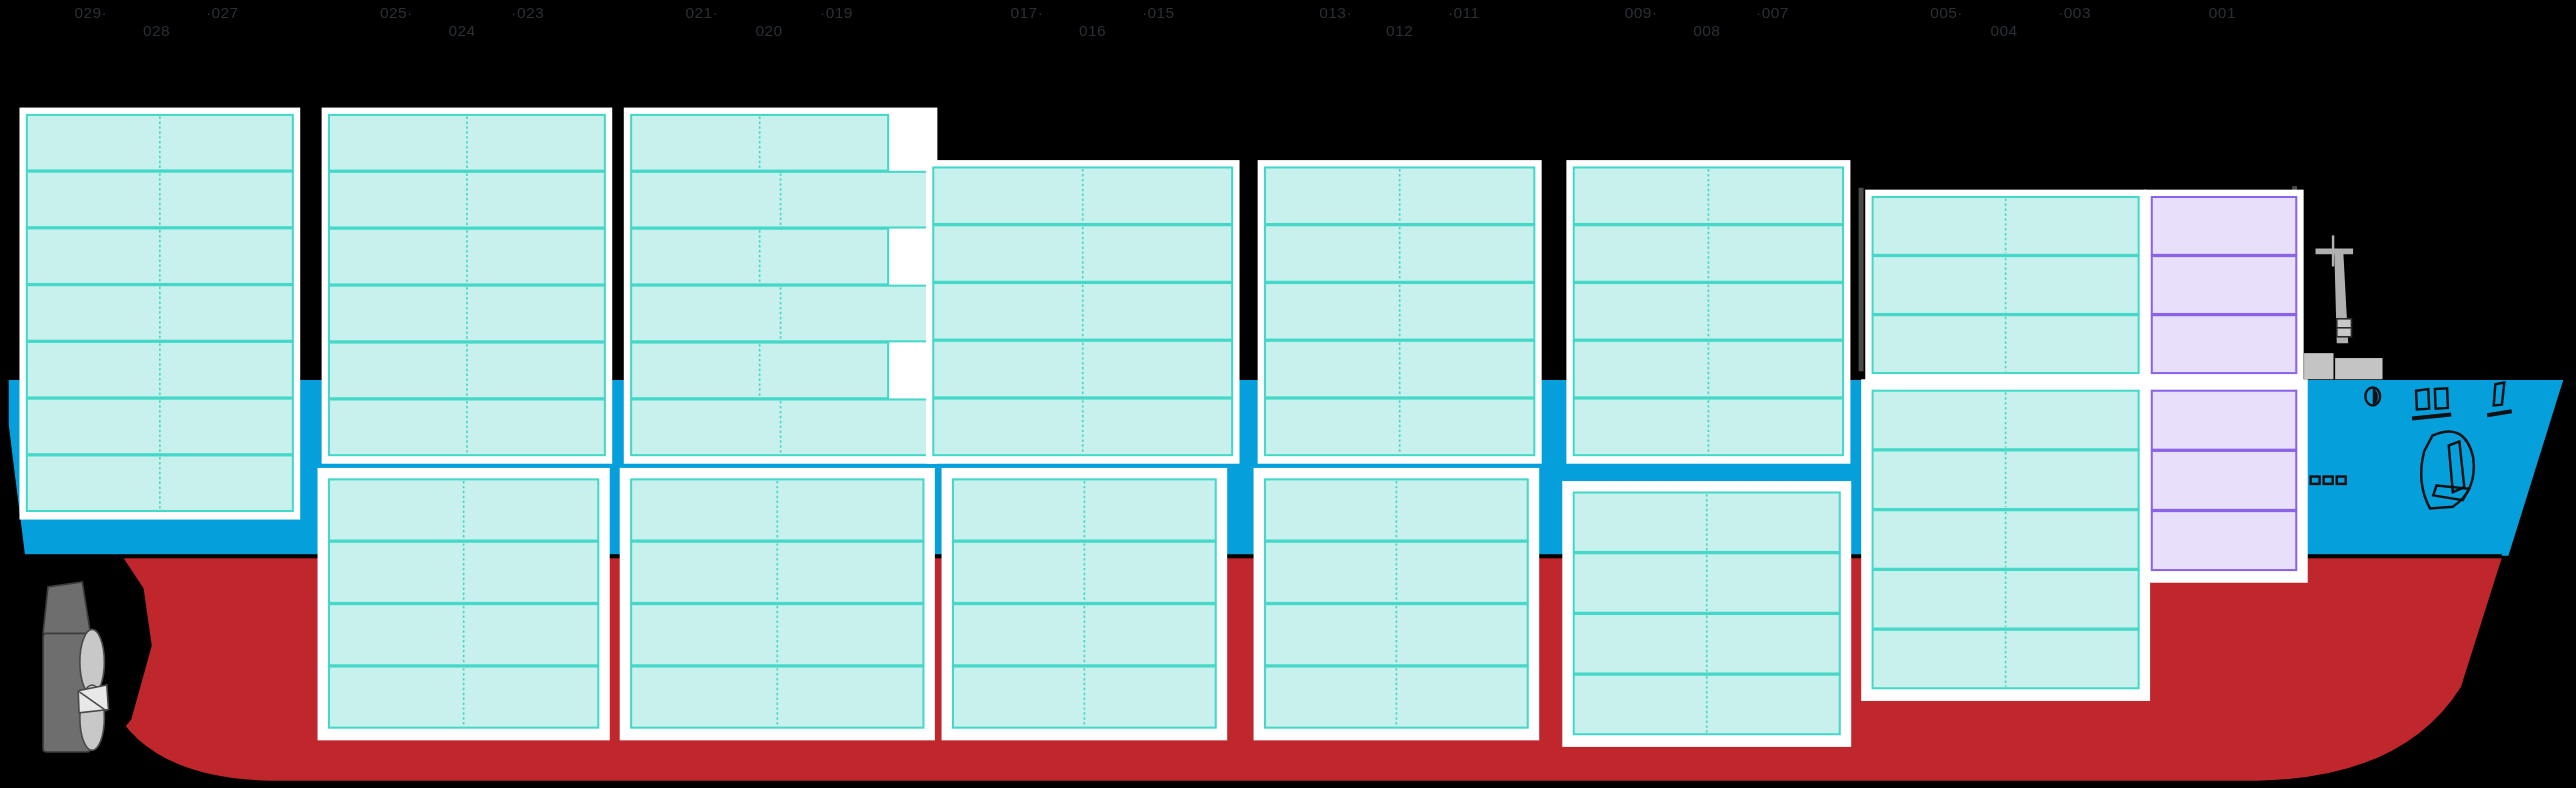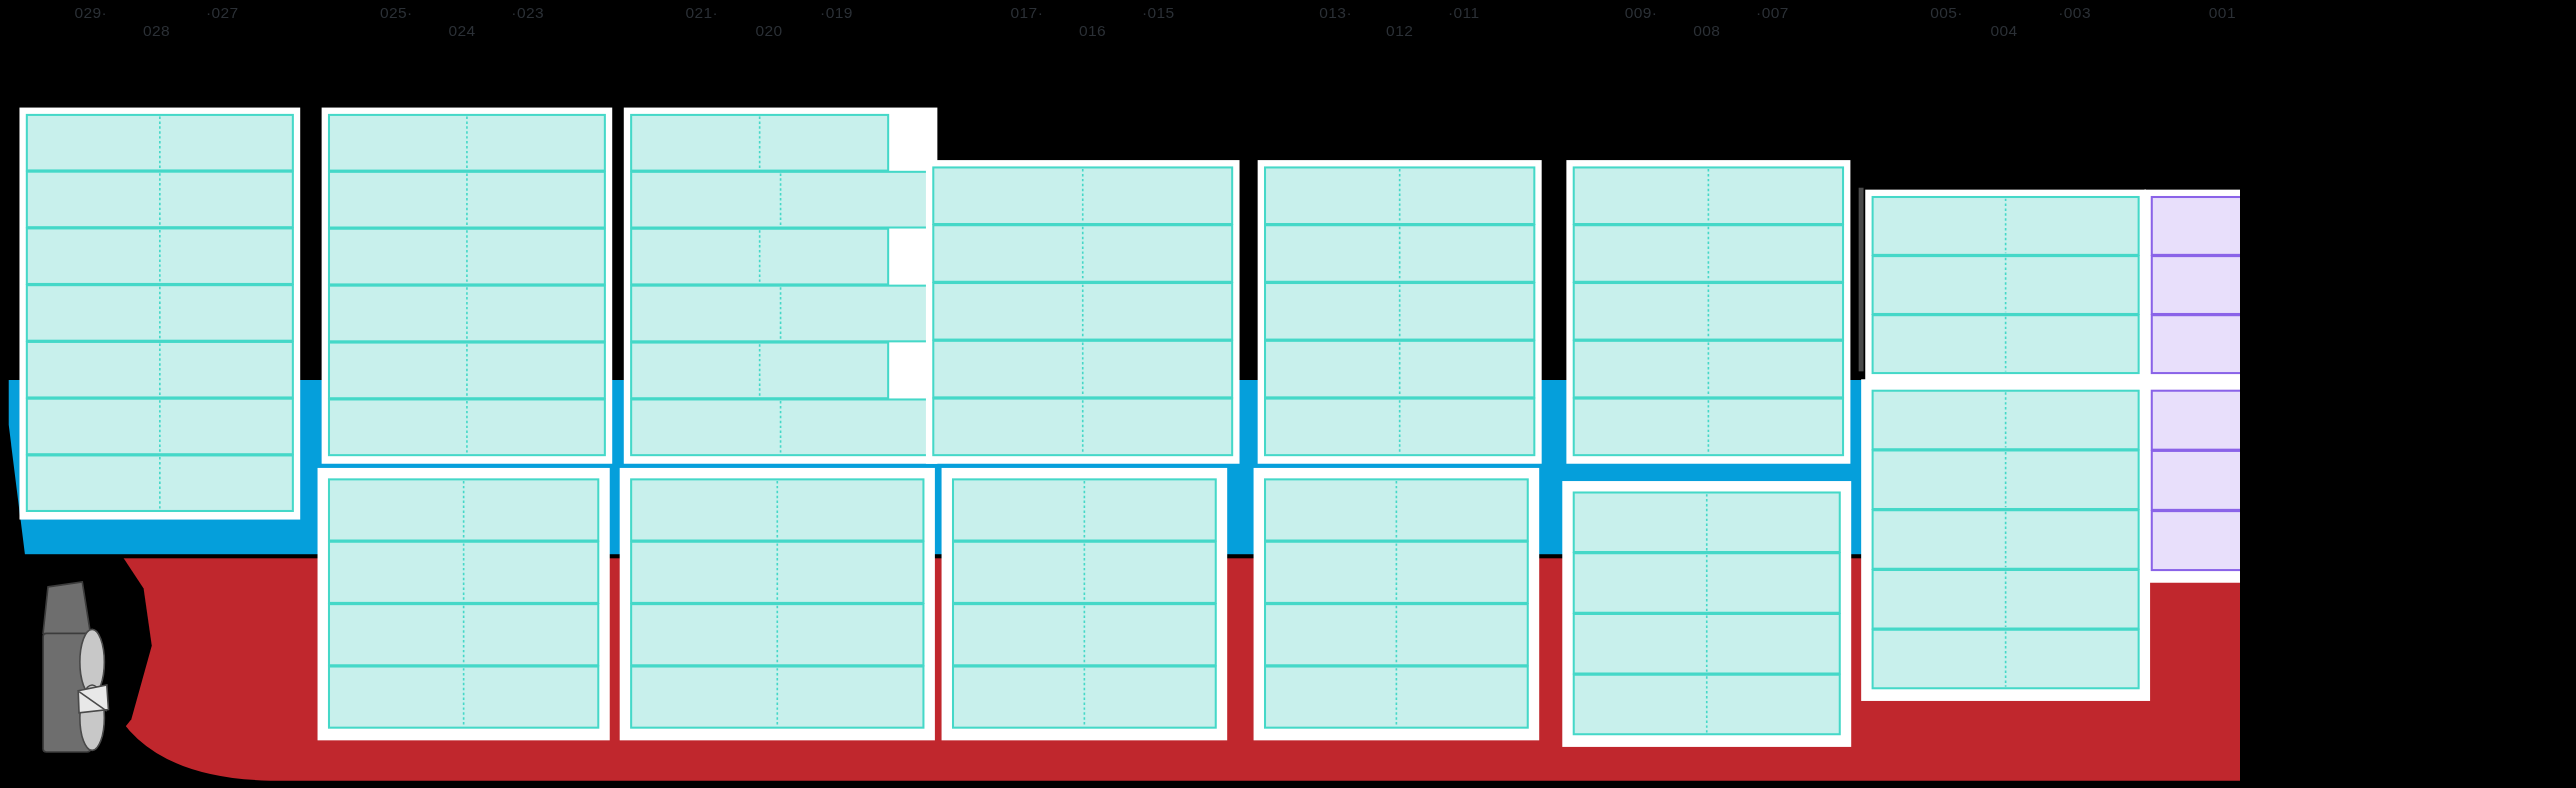--- a/index.html
+++ b/index.html
@@ -4,21 +4,21 @@
 <title>Container Ship Stowage Profile</title>
 <style>
   html, body {
     margin: 0;
     padding: 0;
     background: #000000;
     font-family: "Liberation Sans", sans-serif;
   }
   #stage {
     position: relative;
-    width: 2240px;
+    width: 2576px;
     height: 788px;
     background: #000000;
     overflow: hidden;
   }
   #svgroot {
     position: absolute;
     left: 0;
     top: 0;
     width: 2576px;
     height: 788px;

